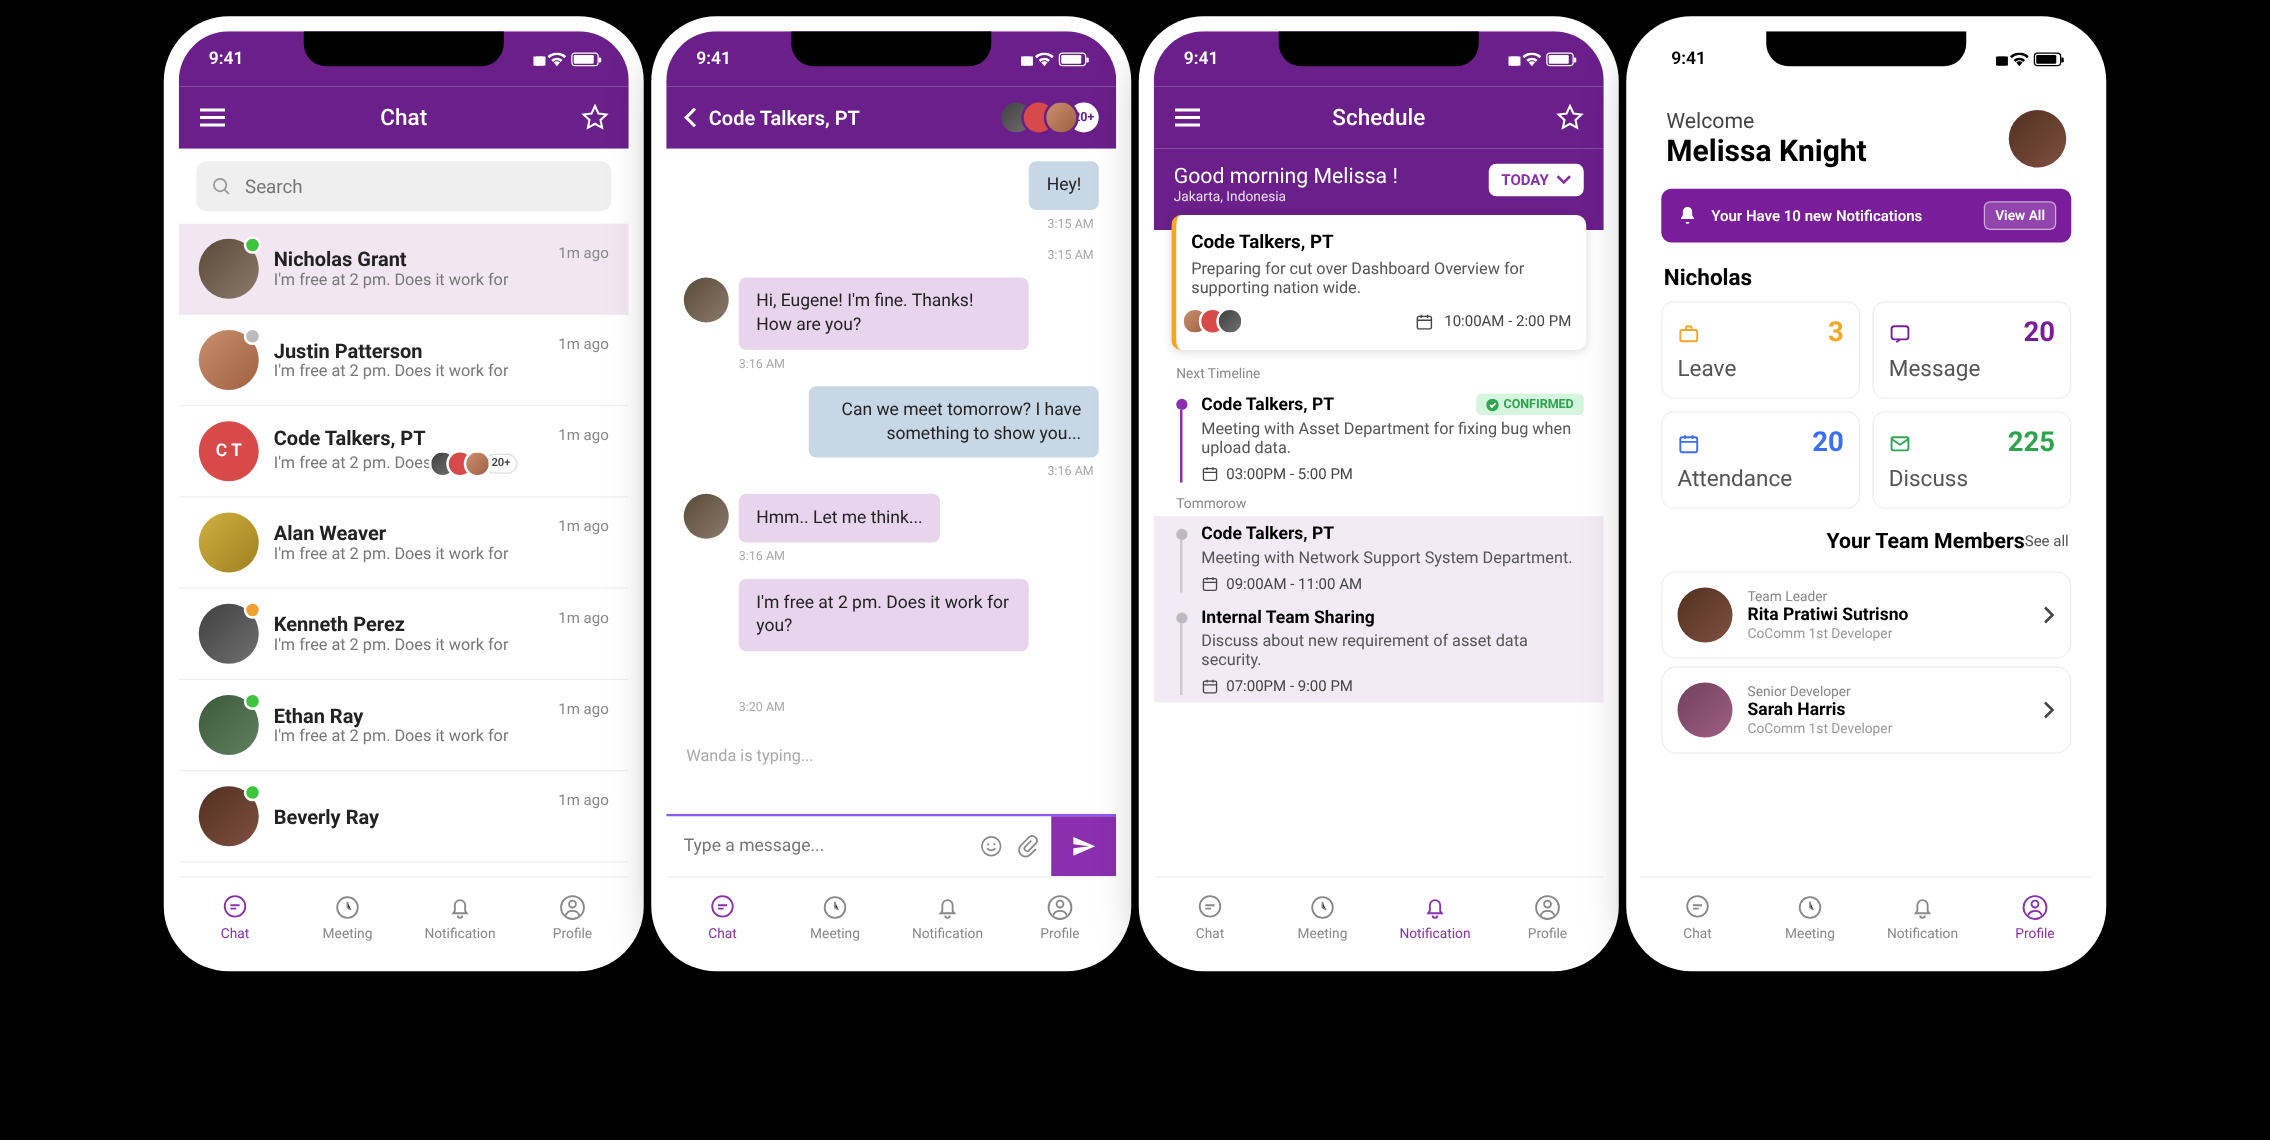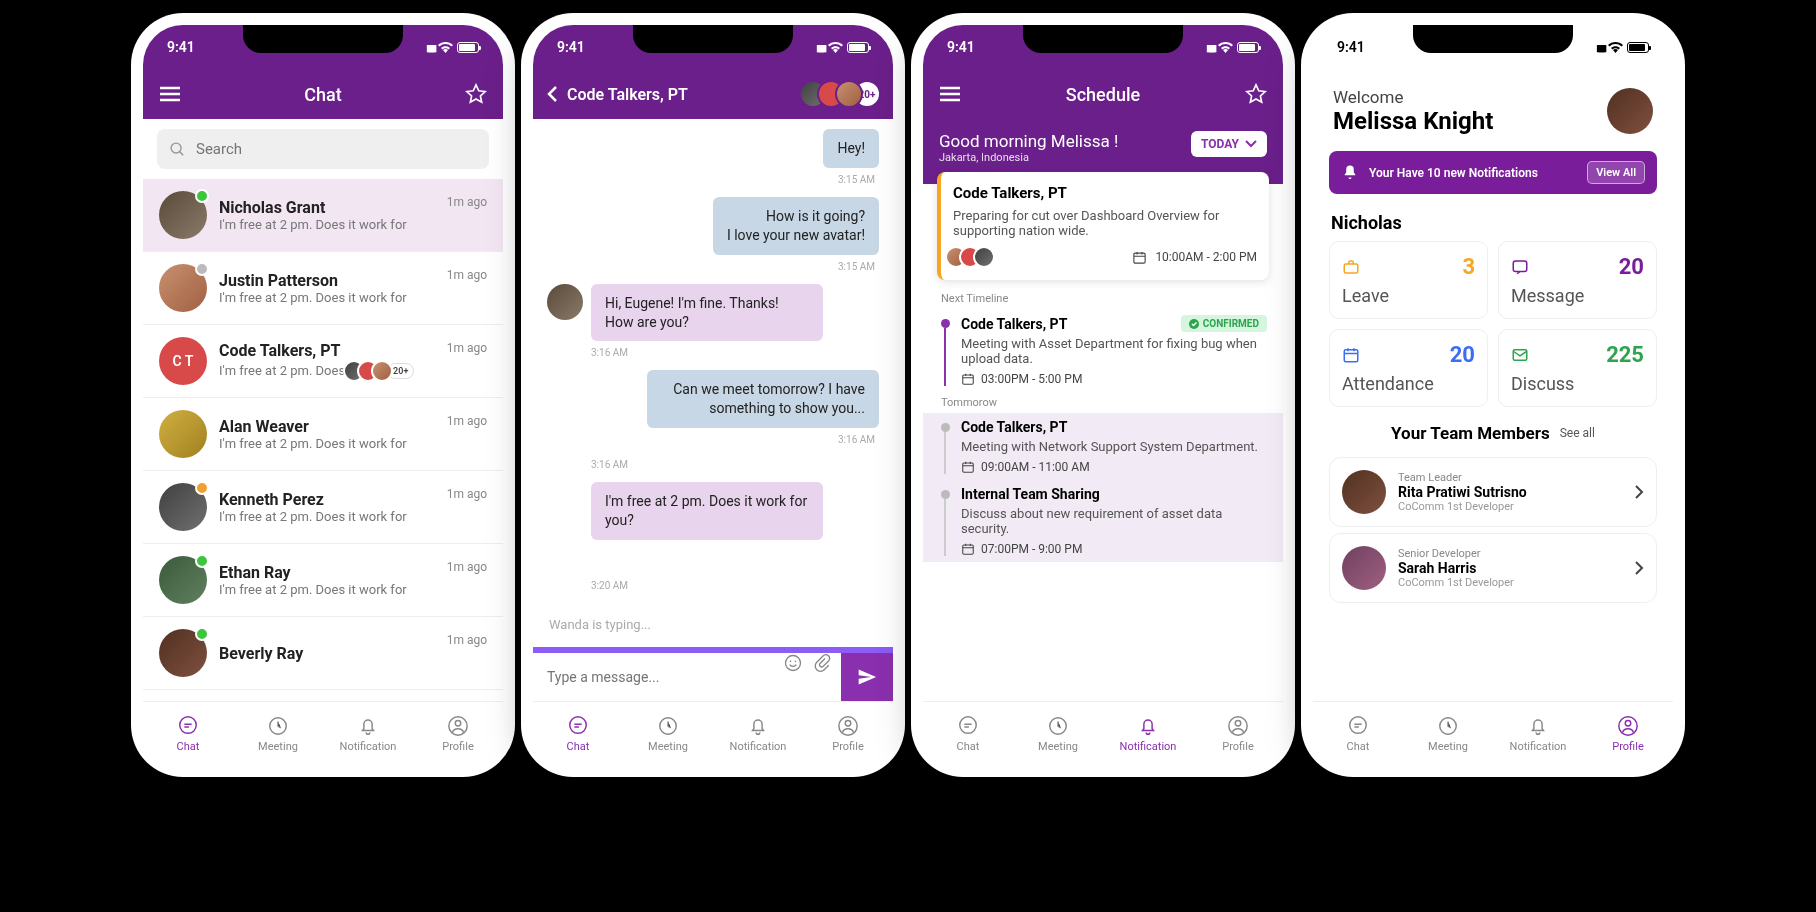--- a/index.html
+++ b/index.html
@@ -56,21 +56,21 @@
 
   .messages { padding: 10px 14px; display: flex; flex-direction: column; }
   .bubble-row { display: flex; align-items: flex-start; gap: 8px; margin-bottom: 4px; }
   .bubble-row.right { justify-content: flex-end; }
   .bubble { max-width: 70%; padding: 10px 14px; border-radius: 6px; font-size: 14px; line-height: 1.35; }
   .bubble.blue { background: #c7d7e5; color: #222; text-align: right; }
   .bubble.lav { background: #e8d4ec; color: #222; }
   .msg-time { font-size: 10px; color: #aaa; margin: 2px 4px 12px; }
   .msg-time.right { text-align: right; }
   .typing { color: #aaa; font-size: 13px; padding: 4px 16px 10px; }
-  .input-bar { display: flex; border-top: 6px solid #8b5cf6; }
+  .input-bar { display: flex; align-items: center; border-top: 2px solid #8b5cf6; }
   .input-bar input { flex: 1; border: none; padding: 14px; font-size: 14px; outline: none; }
   .input-icons { display: flex; gap: 10px; color: #888; padding: 0 10px; }
   .send-btn { width: 52px; height: 48px; background: #8a2fad; display: flex; align-items: center; justify-content: center; color: #fff; }
 
   
   .greeting { background: #6b1f8a; color: #fff; padding: 12px 16px 20px; display: flex; justify-content: space-between; align-items: flex-start; }
   .greeting-text { font-size: 17px; }
   .greeting-sub { font-size: 11px; opacity: 0.85; }
   .today-btn { background: #fff; color: #8a2fad; font-weight: 700; font-size: 12px; padding: 6px 10px; border-radius: 6px; display: flex; align-items: center; gap: 6px; }
   .sched-card { background: #fff; margin: -12px 14px 8px; border-radius: 8px; box-shadow: 0 2px 8px rgba(0,0,0,0.12); border-left: 4px solid #f5a623; padding: 12px; }
@@ -97,21 +97,21 @@
   .welcome { font-size: 17px; color: #444; }
   .username { font-size: 24px; font-weight: 700; }
   .notif-banner { background: #7a1d9a; color: #fff; margin: 6px 16px; border-radius: 8px; padding: 10px 12px; display: flex; align-items: center; gap: 10px; font-size: 12px; }
   .notif-banner .viewall { background: rgba(255,255,255,0.18); border: 1px solid rgba(255,255,255,0.55); border-radius: 5px; padding: 4px 8px; font-size: 11px; font-weight: 600; margin-left: auto; }
   .section-h { font-size: 18px; font-weight: 700; padding: 12px 18px 8px; }
   .cards { display: grid; grid-template-columns: 1fr 1fr; gap: 10px; padding: 0 16px; }
   .stat-card { border: 1px solid #eee; border-radius: 10px; padding: 12px; }
   .stat-top { display: flex; justify-content: space-between; align-items: center; }
   .stat-val { font-size: 22px; font-weight: 700; }
   .stat-label { font-size: 18px; color: #555; margin-top: 6px; }
-  .team-header { display: flex; justify-content: center; align-items: center; padding: 16px 18px 8px; gap: 10px; }
+  .team-header { display: flex; justify-content: flex-end; align-items: center; padding: 16px 18px 8px; }
   .team-header .h { font-size: 17px; font-weight: 700; }
   .team-header .sa { font-size: 12px; color: #555; }
   .member-card { margin: 6px 16px; border: 1px solid #eee; border-radius: 12px; padding: 12px; display: flex; align-items: center; gap: 12px; }
   .member-info { flex: 1; }
   .member-role { font-size: 11px; color: #888; }
   .member-name { font-size: 14px; font-weight: 700; }
   .member-sub { font-size: 11px; color: #999; }
   svg { display: block; }
   .av1 { background: linear-gradient(135deg,#5a4a3a,#8a7a6a); }
   .av2 { background: linear-gradient(135deg,#c89070,#a06040); }
@@ -304,33 +304,34 @@
       <div class="avatar av2"></div>
       <div class="count">20+</div>
     </div>
   </div>
   <div class="content">
     <div class="messages" id="msgs">
         <div class="bubble-row right">
           <div class="bubble blue">Hey!</div>
         </div>
         <div class="msg-time right">3:15 AM</div>
-        <div class="bubble-row right">
-          <div class="bubble blue">How is it going?<br>I love your new avatar!</div>
-        </div>
         <div class="msg-time right">3:15 AM</div>
         <div class="bubble-row ">
           <div class="avatar small av1"></div>
           <div class="bubble lav">Hi, Eugene! I'm fine. Thanks! How are you?</div>
         </div>
         <div class="msg-time " style="margin-left: 44px;">3:16 AM</div>
         <div class="bubble-row right">
           <div class="bubble blue">Can we meet tomorrow? I have something to show you...</div>
         </div>
         <div class="msg-time right">3:16 AM</div>
+        <div class="bubble-row ">
+          <div class="avatar small av1"></div>
+          <div class="bubble lav">Hmm.. Let me think...</div>
+        </div>
         <div class="msg-time " style="margin-left: 44px;">3:16 AM</div>
         <div class="bubble-row ">
           <div style="width:36px"></div>
           <div class="bubble lav">I'm free at 2 pm. Does it work for you?</div>
         </div>
         <div class="msg-time " style="margin-left: 44px; margin-top: 36px;">3:20 AM</div>
       </div>
     <div class="typing">Wanda is typing...</div>
   </div>
   <div class="input-bar">

